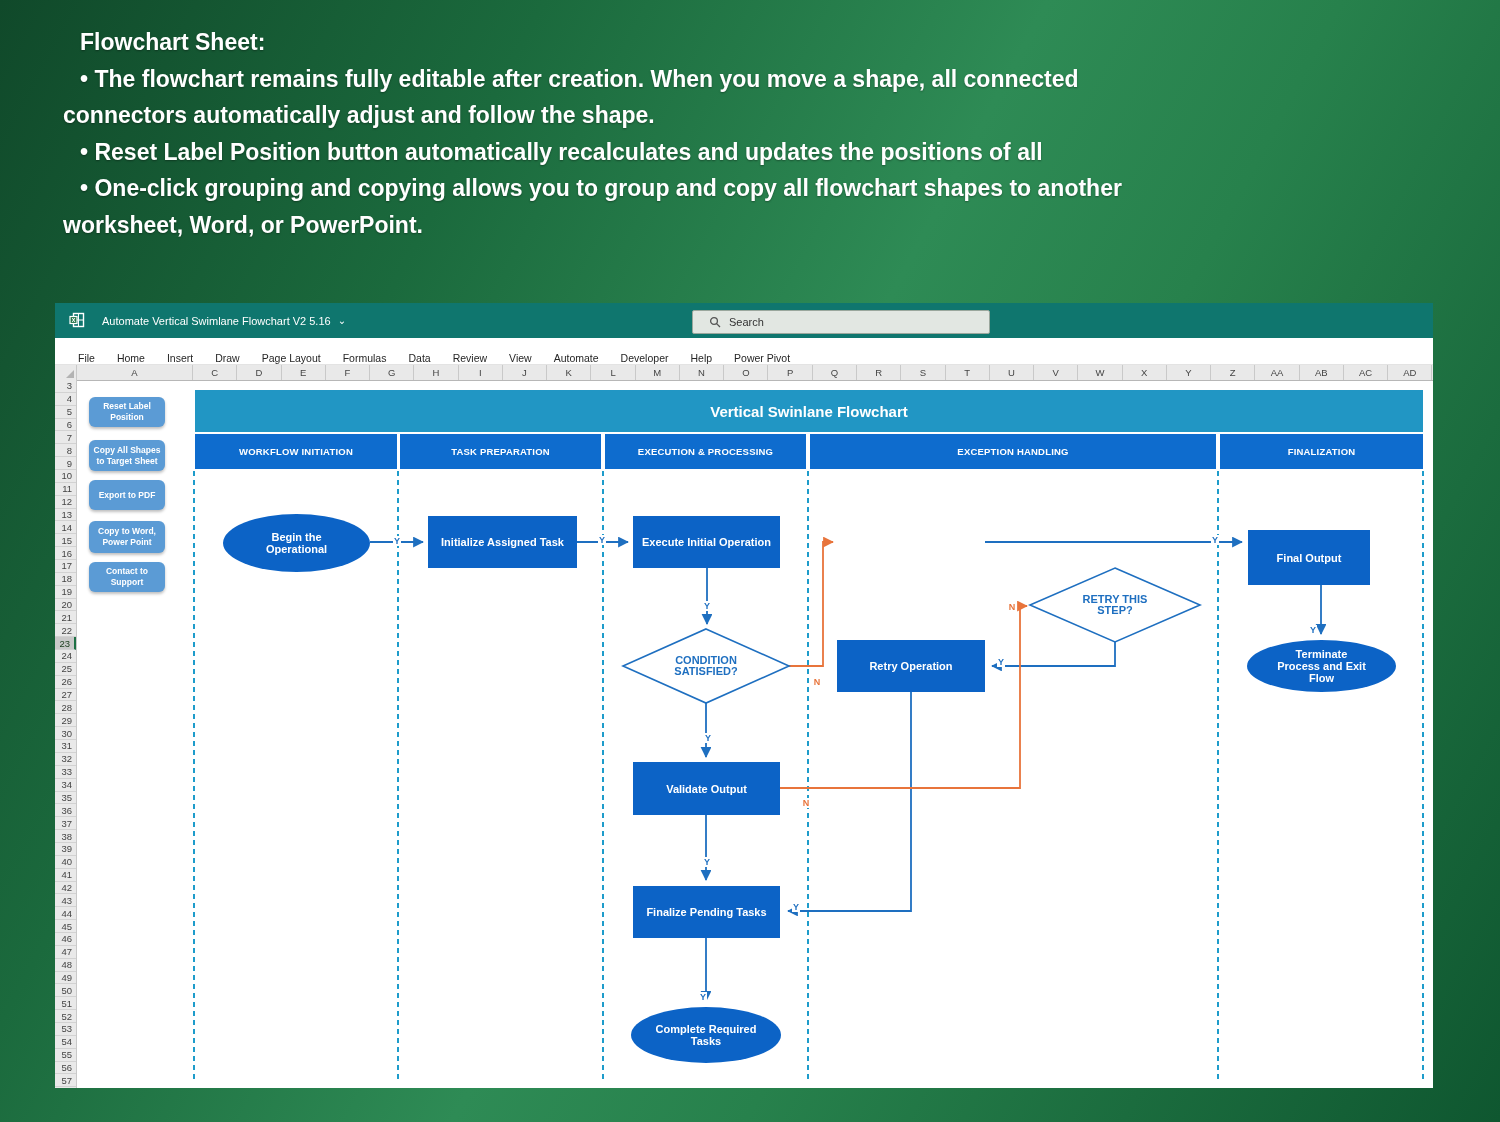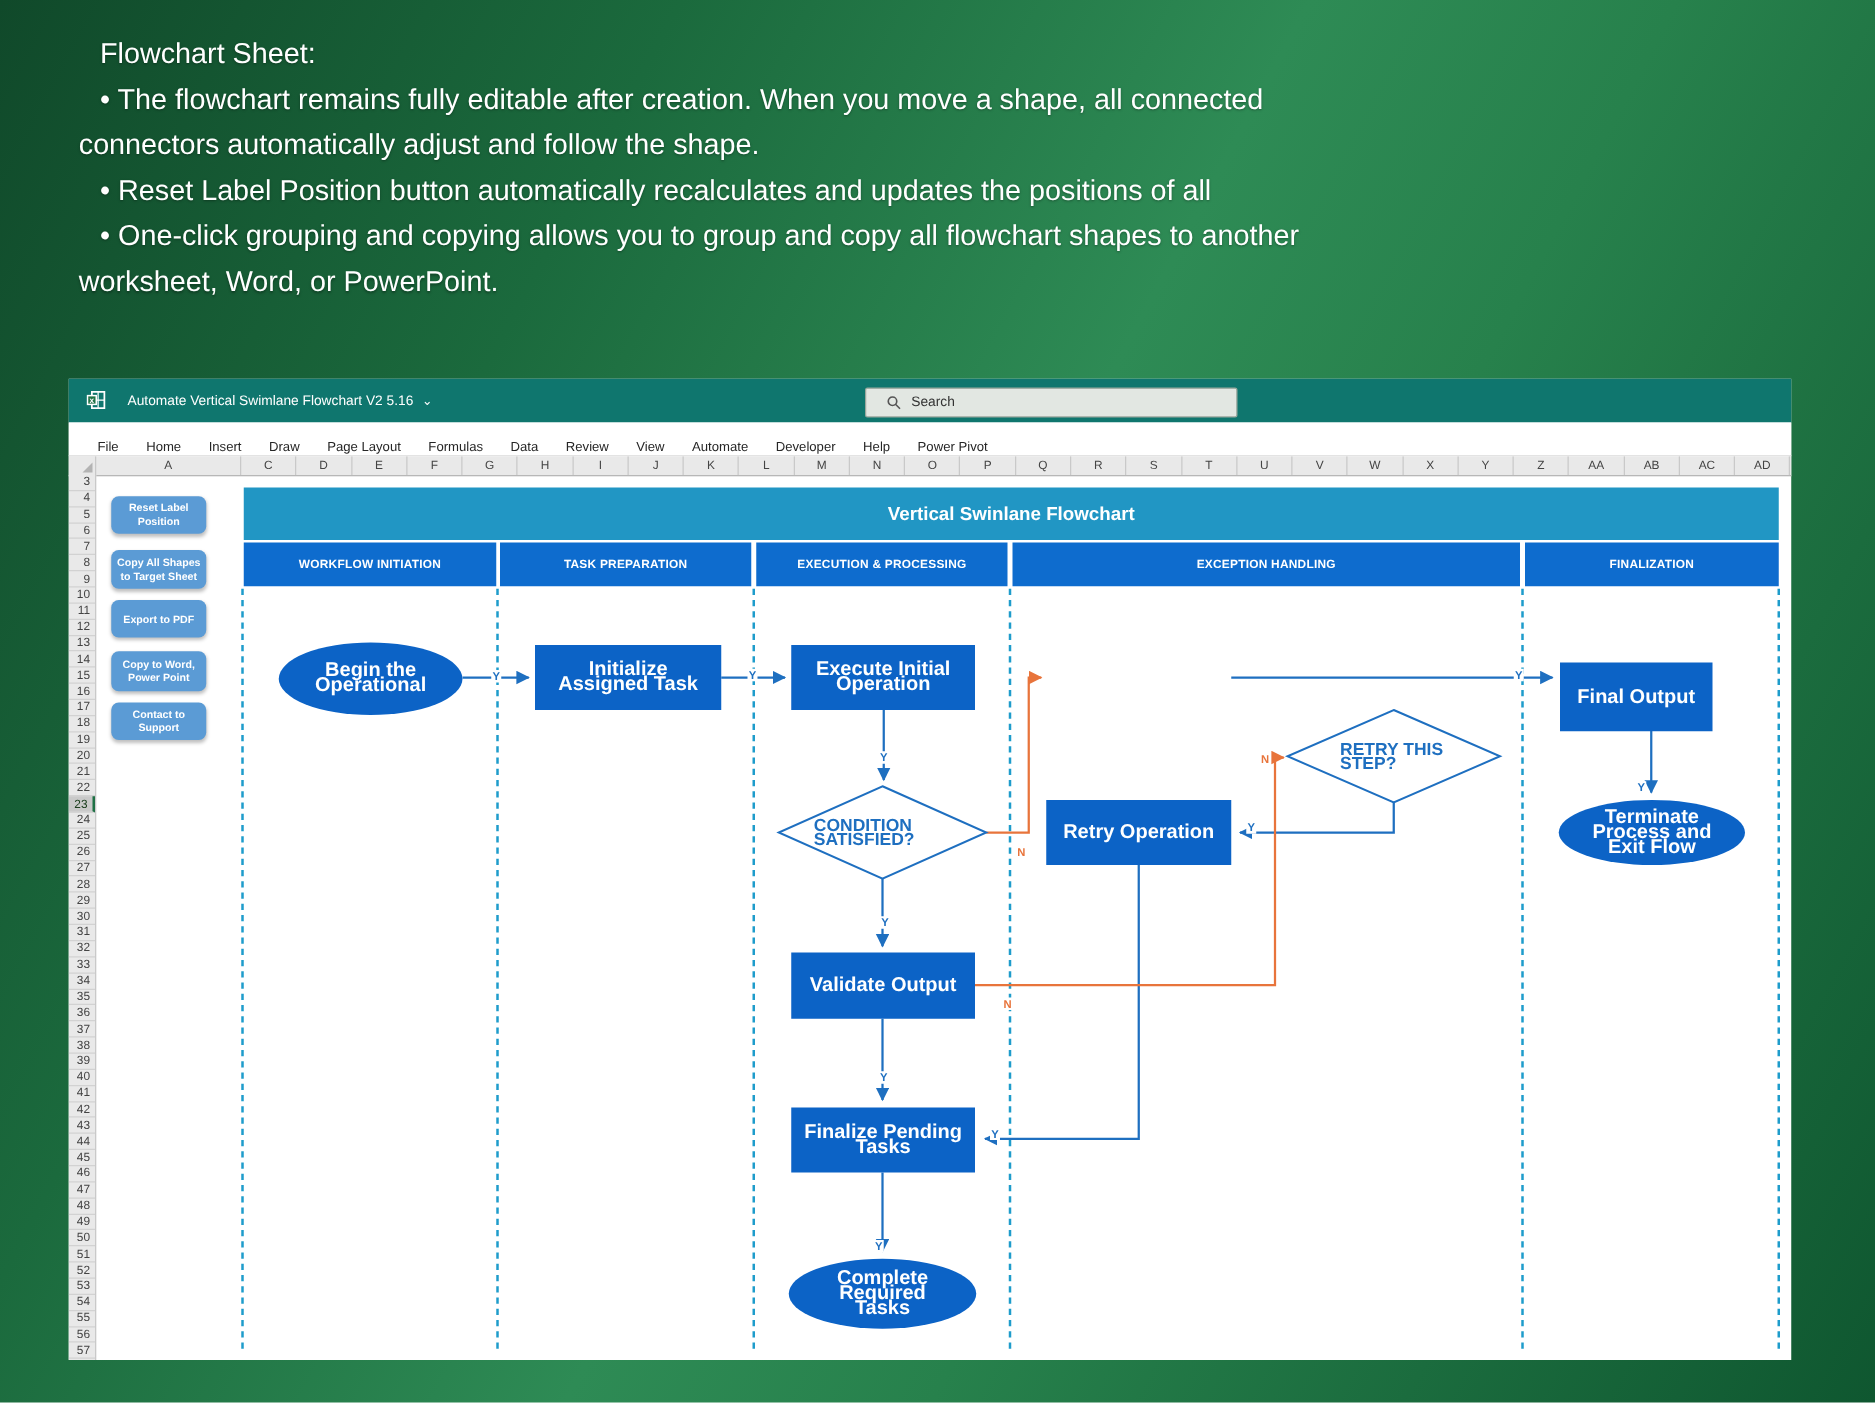--- a/index.html
+++ b/index.html
@@ -1,21 +1,21 @@
 <!DOCTYPE html>
 <html><head>
 <meta charset="utf-8">
 <style>
   html,body{margin:0;padding:0;}
   .page{position:relative;width:1500px;height:1122px;overflow:hidden;
     font-family:"Liberation Sans",sans-serif;
     background:linear-gradient(118deg,#10492a 0%,#1b6a3d 26%,#2e8b55 50%,#27814c 64%,#0f5730 100%);}
   
   .desc{position:absolute;left:63px;top:24px;width:1400px;color:#ffffff;
-    font-size:23px;font-weight:normal;line-height:36.5px;
+    font-size:23px;font-weight:bold;line-height:36.5px;
     text-shadow:0 1px 2px rgba(0,0,0,.35);}
   .desc-line{white-space:nowrap;}
   .desc-line.ind{padding-left:17px;}
   
   .window{position:absolute;left:55px;top:303px;width:1378px;height:785px;background:#ffffff;}
   .titlebar{position:absolute;left:0;top:0;width:1378px;height:35px;background:#0f766e;
     display:flex;align-items:center;}
   .appicon{position:absolute;left:14px;top:9px;}
   .apptitle{position:absolute;left:47px;top:0;height:35px;display:flex;align-items:center;
     color:#ffffff;font-size:11px;}
@@ -41,25 +41,25 @@
   
   .side-btn{position:absolute;left:89px;width:76px;background:#5b9bd5;border-radius:6px;
     color:#ffffff;font-weight:bold;font-size:8.5px;line-height:11px;display:flex;flex-direction:column;
     align-items:center;justify-content:center;text-align:center;box-shadow:0 2px 3px rgba(0,0,0,.25);cursor:pointer;}
   
   .band{position:absolute;left:195px;top:390px;width:1228px;height:42px;background:#2196c4;
     color:#ffffff;font-weight:bold;font-size:15px;display:flex;align-items:center;justify-content:center;}
   .lane{position:absolute;top:434px;height:35px;background:#0e6cce;color:#ffffff;font-weight:bold;
     font-size:9.5px;letter-spacing:.2px;display:flex;align-items:center;justify-content:center;text-align:center;}
   .overlay{position:absolute;left:0;top:0;width:1500px;height:1122px;pointer-events:none;}
-  .node{position:absolute;background:#0c63c6;color:#ffffff;font-weight:bold;font-size:16px;line-height:12px;
+  .node{position:absolute;background:#0c63c6;color:#ffffff;font-weight:bold;font-size:11px;line-height:12px;
     display:flex;align-items:center;justify-content:center;text-align:center;box-sizing:border-box;padding:2px 6px;}
   .node.ellipse{border-radius:50%;padding:2px 20px;}
-  .dtext{position:absolute;color:#1e6fc0;font-weight:bold;font-size:14px;line-height:11px;
-    display:flex;align-items:center;justify-content:center;text-align:left;background:transparent;}
+  .dtext{position:absolute;color:#1e6fc0;font-weight:bold;font-size:11px;line-height:11px;
+    display:flex;align-items:center;justify-content:center;text-align:center;background:transparent;}
   .conn-label{position:absolute;transform:translate(-50%,-50%);font-size:9px;font-weight:bold;
     background:#ffffff;padding:0 1px;line-height:10px;}
   .conn-label.blue{color:#1e6fc0;}
   .conn-label.orange{color:#e8743b;}
 </style>
 </head>
 <body>
 
 <div class="page">
 

